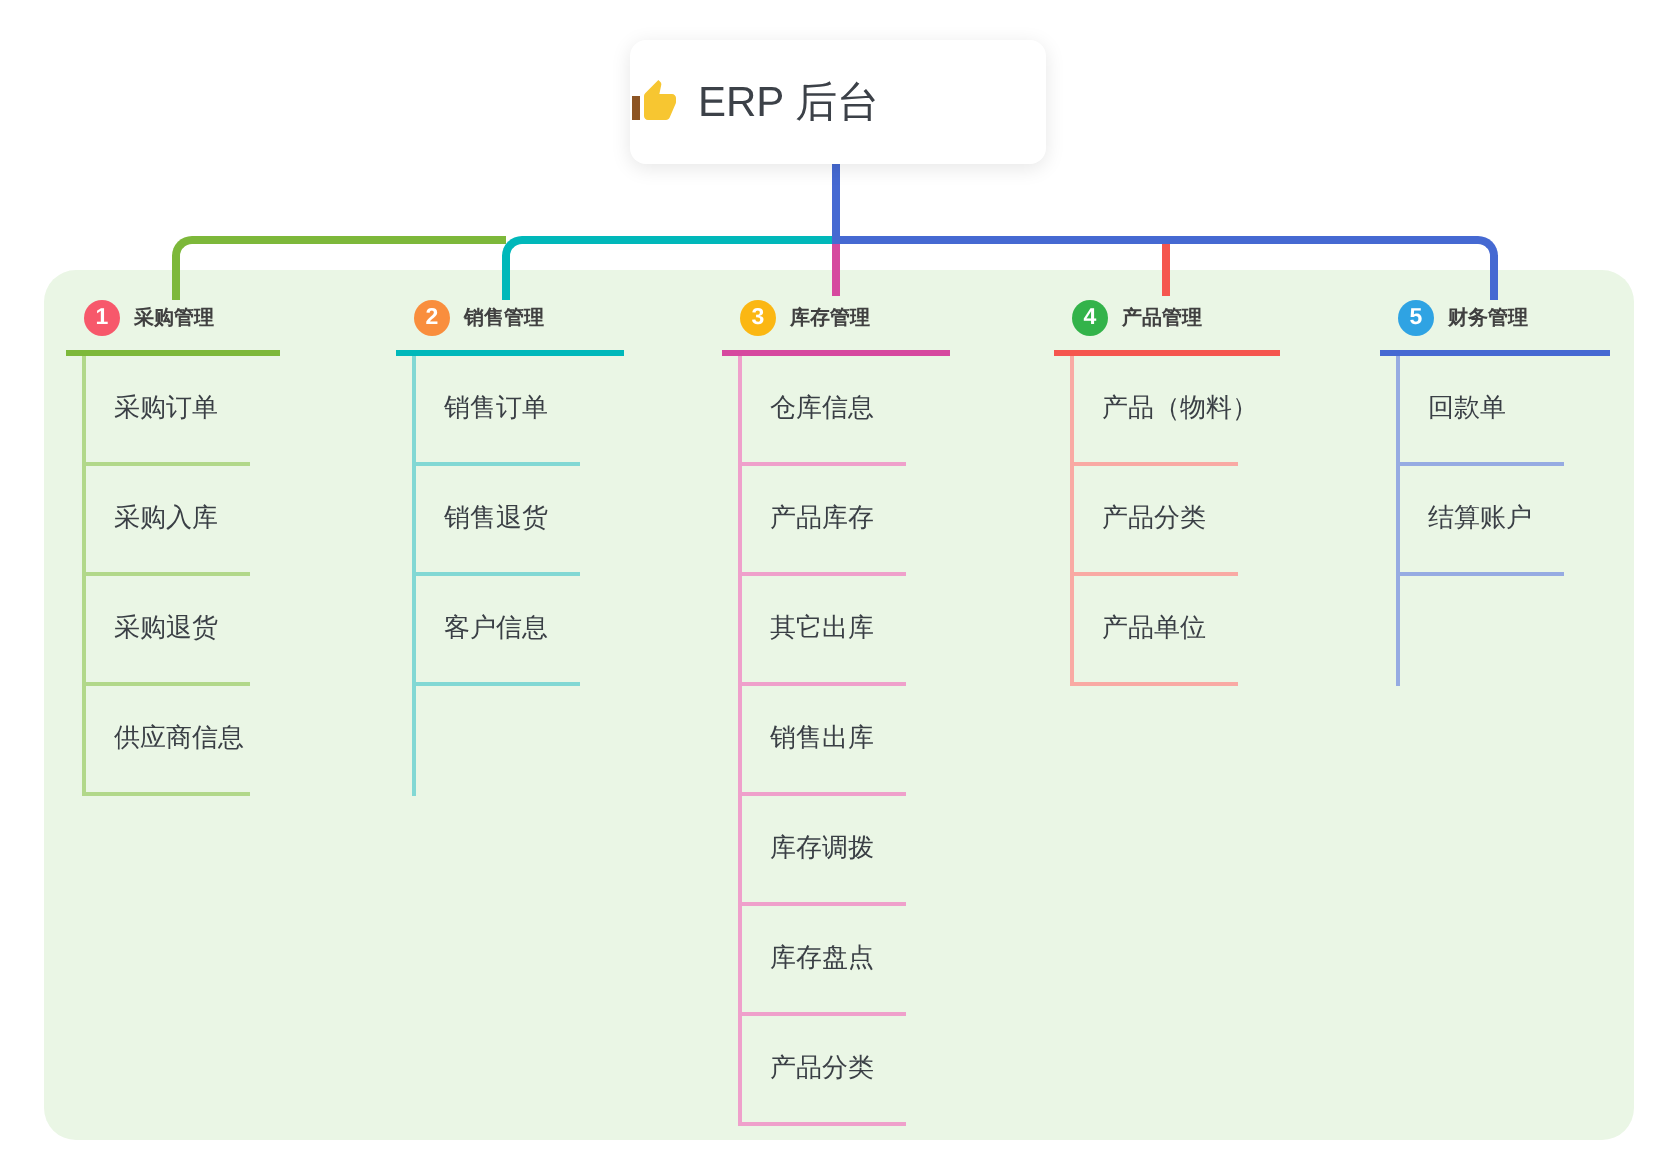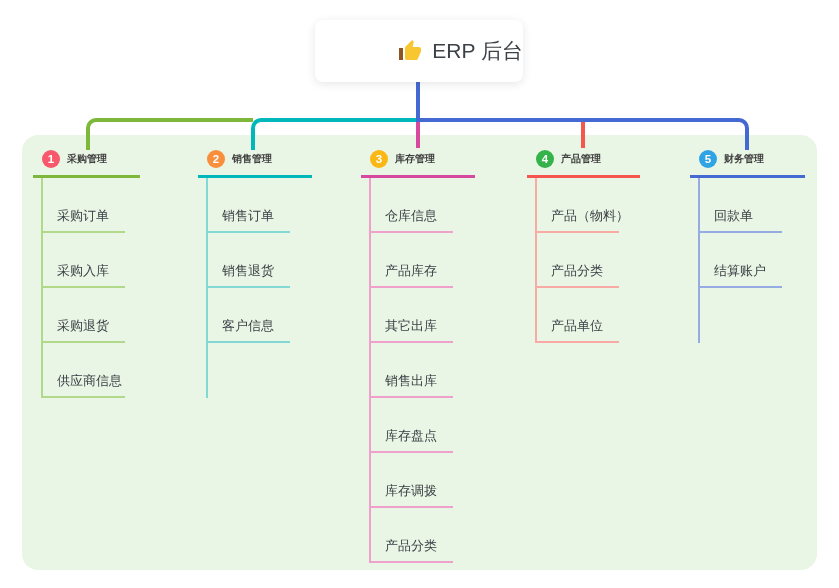--- a/index.html
+++ b/index.html
@@ -7,21 +7,21 @@
   .canvas{position:relative;width:839px;height:588px;background:#ffffff;overflow:hidden;}
 
   
   .panel{position:absolute;left:22px;top:135px;width:795px;height:435px;
          background:#eaf6e5;border-radius:16px;}
 
   
   .root-card{position:absolute;left:315px;top:20px;width:208px;height:62px;
              background:#ffffff;border-radius:8px;
              box-shadow:0 2px 10px rgba(0,0,0,0.10);
-             display:flex;align-items:center;justify-content:flex-end;gap:10px;
+             display:flex;align-items:center;justify-content:flex-start;gap:10px;
              font-size:21px;color:#3c4148;font-weight:500;cursor:pointer;}
   .root-card .ticon{width:24px;height:24px;display:inline-block;}
 
   
   .conn{position:absolute;pointer-events:none;}
   .root-vert{left:416px;top:82px;width:4px;height:40px;background:var(--c);}
   .l-green{left:86px;top:118px;width:167px;height:32px;
            border-left:4px solid var(--c);border-top:4px solid var(--c);
            border-top-left-radius:10px;box-sizing:border-box;}
   .l-teal{left:251px;top:118px;width:167px;height:32px;
@@ -49,21 +49,21 @@
   .blabel{font-size:10px;font-weight:600;color:#404040;white-space:nowrap;}
 
   .children{position:relative;}
   .children::before{content:"";position:absolute;left:8px;top:0;width:2px;
                     background:var(--light);}
   .b1 .children::before,.b2 .children::before{height:220px;}
   .b3 .children::before{height:385px;}
   .b4 .children::before,.b5 .children::before{height:165px;}
 
   .child{position:relative;height:55px;cursor:pointer;}
-  .child span{position:absolute;left:24px;bottom:8px;font-size:13px;
+  .child span{position:absolute;left:24px;bottom:20px;font-size:13px;
               color:#3a3f45;white-space:nowrap;}
   .child::after{content:"";position:absolute;left:8px;bottom:0;width:84px;
                 height:2px;background:var(--light);}
 </style>
 </head>
 <body>
 
 <div class="canvas">
 
   <div class="panel"></div>
@@ -136,24 +136,24 @@
       <div class="child">
           <span>产品库存</span>
         </div>
       <div class="child">
           <span>其它出库</span>
         </div>
       <div class="child">
           <span>销售出库</span>
         </div>
       <div class="child">
-          <span>库存盘点</span>
+          <span>库存调拨</span>
         </div>
       <div class="child">
-          <span>库存调拨</span>
+          <span>库存盘点</span>
         </div>
       <div class="child">
           <span>产品分类</span>
         </div>
     </div>
   </div>
 
   <div class="branch b4" style="--line: #f5564e; --light: #f9aaa4; --badge: #33b34a;">
     <div class="bhead">
       <span class="badge">4</span>

